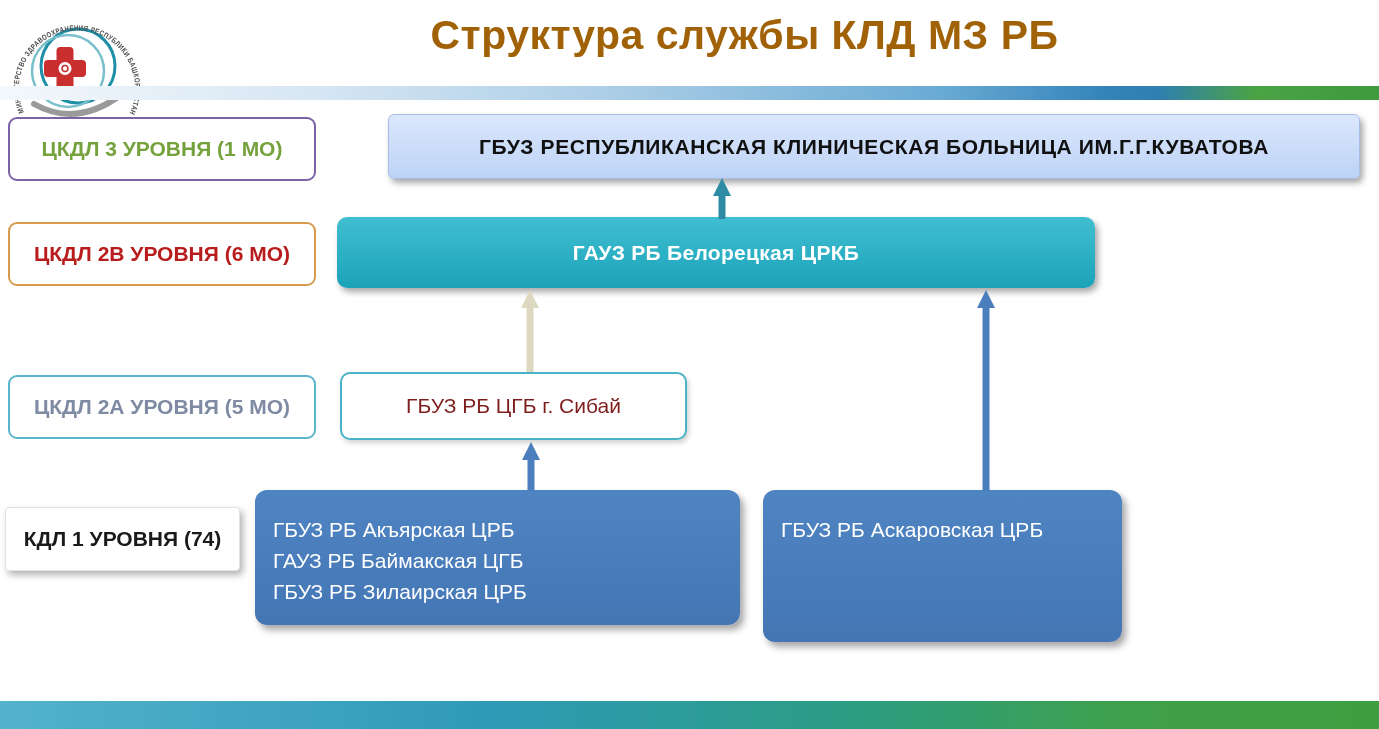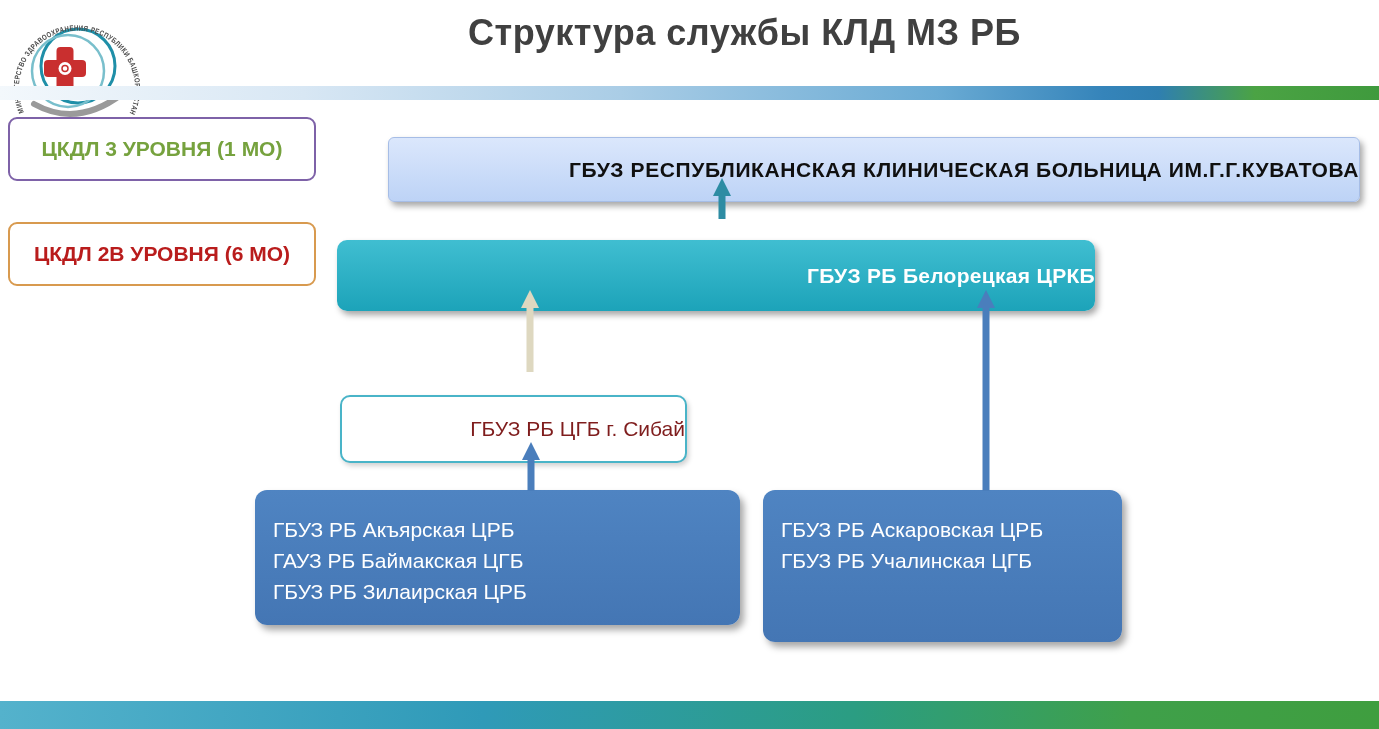--- a/index.html
+++ b/index.html
@@ -24,24 +24,24 @@
     width: 148px;
     height: 140px;
   }
   .title {
     position: absolute;
     left: 150px;
     right: 40px;
     top: 12px;
     margin: 0;
     text-align: center;
-    font-size: 36px;
+    font-size: 41px;
     font-weight: 600;
     letter-spacing: 0.5px;
-    color: #404040;
+    color: #a16207;
   }
   .top-stripe {
     position: absolute;
     left: 0;
     top: 86px;
     width: 1379px;
     height: 14px;
     background: linear-gradient(90deg,
       #f3f8fc 0%, #d8e7f4 22%, #aacde6 45%, #6aabd4 68%,
       #3584ba 80%, #2f7fb0 84%, #4ba344 91%, #3f9a3d 100%);
@@ -72,23 +72,22 @@
     color: #1a1a1a;
     border-radius: 4px;
   }
 
   
   .node {
     position: absolute;
     box-sizing: border-box;
     display: flex;
     align-items: center;
-    justify-content: flex-end;
+    justify-content: center;
     text-align: center;
-    margin-top: 23px;
   }
   .node-kuvatov {
     left: 388px; top: 114px; width: 972px; height: 65px;
     background: linear-gradient(180deg, #dbe7fc 0%, #bdd3f6 100%);
     border: 1px solid #a6bde6;
     border-radius: 6px;
     box-shadow: 3px 4px 6px rgba(0,0,0,0.35);
     font-size: 21px;
     font-weight: bold;
     color: #101010;
@@ -178,42 +177,47 @@
   <h1 class="title">Структура службы КЛД МЗ РБ</h1>
 
   <div class="top-stripe"></div>
 
   <div class="level-label level-3">
     <span>ЦКДЛ 3 УРОВНЯ (1 МО)</span>
   </div>
   <div class="level-label level-2b">
     <span>ЦКДЛ 2В УРОВНЯ (6 МО)</span>
   </div>
+  <div class="level-label level-2a">
+    <span>ЦКДЛ 2А УРОВНЯ (5 МО)</span>
+  </div>
+  <div class="level-label level-1">
+    <span>КДЛ 1 УРОВНЯ (74)</span>
+  </div>
 
   <div class="node node-kuvatov">
     <span>ГБУЗ РЕСПУБЛИКАНСКАЯ КЛИНИЧЕСКАЯ БОЛЬНИЦА ИМ.Г.Г.КУВАТОВА</span>
   </div>
 
   <div class="node node-beloretsk">
-    <span>ГБУЗ РБ Белорецкая ЦРКБ</span>
+    <span>ГАУЗ РБ Белорецкая ЦРКБ</span>
   </div>
 
   <div class="node node-sibay">
     <span>ГБУЗ РБ ЦГБ г. Сибай</span>
   </div>
 
   <div class="node-group node-group-left">
     <span class="group-line">ГБУЗ РБ Акъярская ЦРБ</span>
     <span class="group-line">ГАУЗ РБ Баймакская ЦГБ</span>
     <span class="group-line">ГБУЗ РБ Зилаирская ЦРБ</span>
   </div>
 
   <div class="node-group node-group-right">
     <span class="group-line">ГБУЗ РБ Аскаровская ЦРБ</span>
-    <span class="group-line">ГБУЗ РБ Учалинская ЦГБ</span>
   </div>
 
   <svg class="arrows" viewBox="0 0 1379 729">
 
     <g fill="#2d8ca3">
       <rect x="718.5" y="194" width="7" height="25"></rect>
       <polygon points="722,178 713,196 731,196"></polygon>
     </g>
 
     <g fill="#ded8c0">

